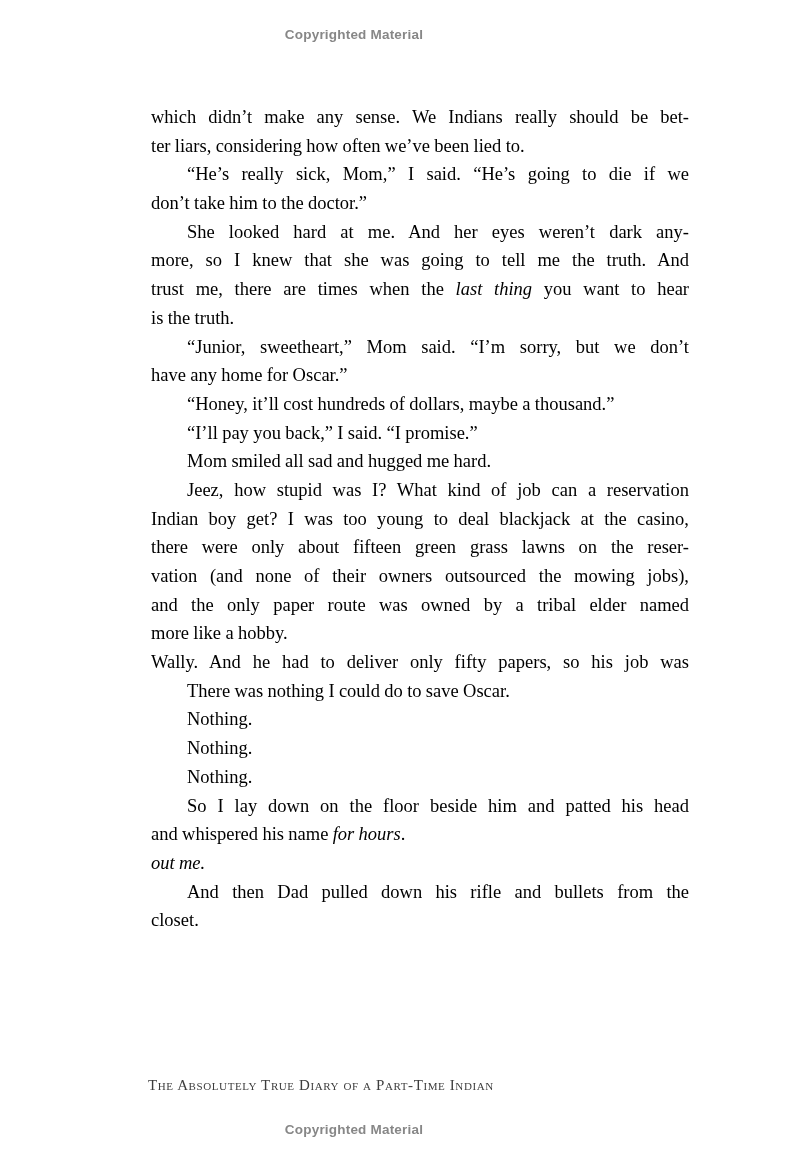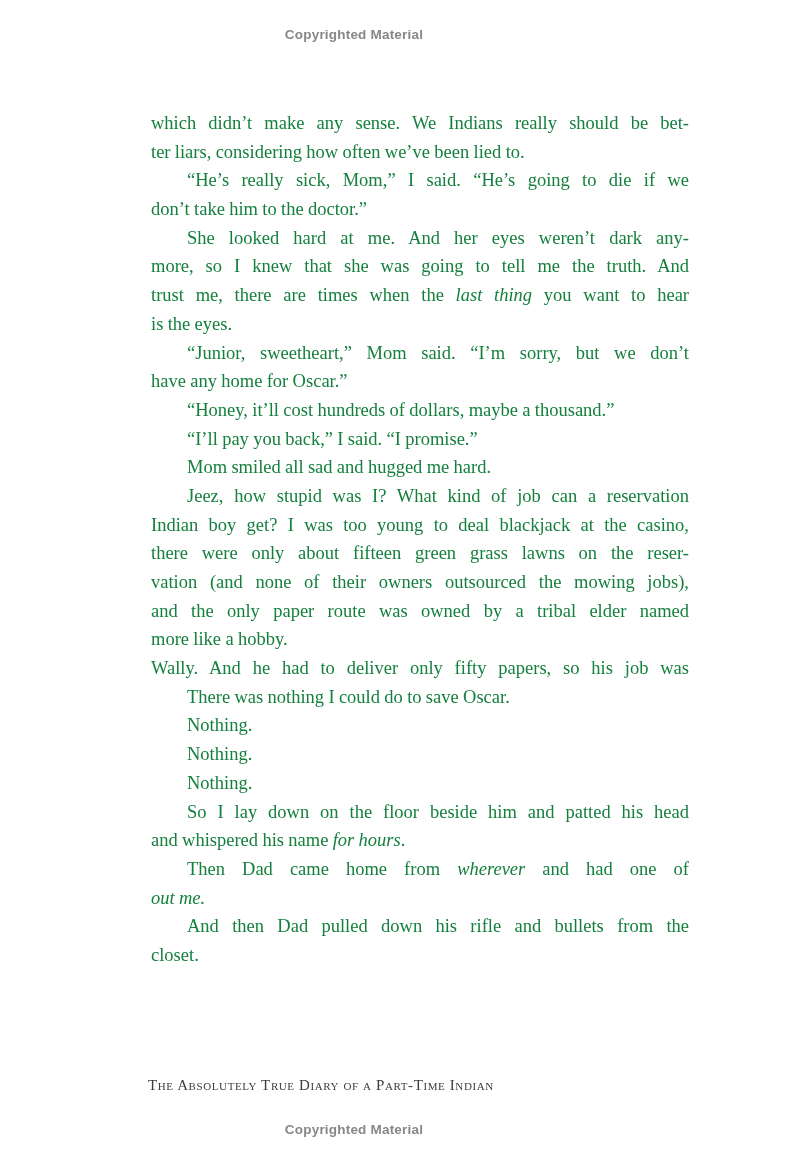--- a/index.html
+++ b/index.html
@@ -20,24 +20,24 @@
     font-weight: bold;
     font-size: 13.5px;
     color: #878787;
     letter-spacing: 0.2px;
   }
   .copyright.top { top: 27px; }
   .copyright.bottom { top: 1122px; }
   .body-text {
     position: absolute;
     left: 151px;
-    top: 109px;
+    top: 103px;
     width: 538px;
     font-size: 18.5px;
-    color: #15803d;
+    color: #000000;
     word-spacing: -0.3px;
   }
   .line {
     display: block;
     height: 28.7px;
     line-height: 28.7px;
     overflow: hidden;
     white-space: nowrap;
   }
   .line.just {
@@ -71,40 +71,39 @@
   <div class="copyright top">Copyrighted Material</div>
 
   <div class="body-text">
       <div class="line just"><span>which didn’t make any sense. We Indians really should be bet-</span></div>
       <div class="line"><span>ter liars, considering how often we’ve been lied to.</span></div>
       <div class="line indent just"><span>“He’s really sick, Mom,” I said. “He’s going to die if we</span></div>
       <div class="line"><span>don’t take him to the doctor.”</span></div>
       <div class="line indent just"><span>She looked hard at me. And her eyes weren’t dark any-</span></div>
       <div class="line just"><span>more, so I knew that she was going to tell me the truth. And</span></div>
       <div class="line just"><span>trust me, there are times when the </span><em>last thing</em><span> you want to hear</span></div>
-      <div class="line"><span>is the eyes.</span></div>
+      <div class="line"><span>is the truth.</span></div>
       <div class="line indent just"><span>“Junior, sweetheart,” Mom said. “I’m sorry, but we don’t</span></div>
       <div class="line"><span>have any home for Oscar.”</span></div>
       <div class="line indent"><span>“Honey, it’ll cost hundreds of dollars, maybe a thousand.”</span></div>
       <div class="line indent"><span>“I’ll pay you back,” I said. “I promise.”</span></div>
       <div class="line indent"><span>Mom smiled all sad and hugged me hard.</span></div>
       <div class="line indent just"><span>Jeez, how stupid was I? What kind of job can a reservation</span></div>
       <div class="line just"><span>Indian boy get? I was too young to deal blackjack at the casino,</span></div>
       <div class="line just"><span>there were only about fifteen green grass lawns on the reser-</span></div>
       <div class="line just"><span>vation (and none of their owners outsourced the mowing jobs),</span></div>
       <div class="line just"><span>and the only paper route was owned by a tribal elder named</span></div>
       <div class="line"><span>more like a hobby.</span></div>
       <div class="line just"><span>Wally. And he had to deliver only fifty papers, so his job was</span></div>
       <div class="line indent"><span>There was nothing I could do to save Oscar.</span></div>
       <div class="line indent"><span>Nothing.</span></div>
       <div class="line indent"><span>Nothing.</span></div>
       <div class="line indent"><span>Nothing.</span></div>
       <div class="line indent just"><span>So I lay down on the floor beside him and patted his head</span></div>
       <div class="line"><span>and whispered his name </span><em>for hours</em><span>.</span></div>
-      <div class="line indent just"><span>Then Dad came home from </span><em>wherever</em><span> and had one of</span></div>
       <div class="line"><em>out me.</em></div>
       <div class="line indent just"><span>And then Dad pulled down his rifle and bullets from the</span></div>
       <div class="line"><span>closet.</span></div>
     </div>
 
   <div class="running-footer">The Absolutely True Diary of a Part-Time Indian</div>
 
   <div class="copyright bottom">Copyrighted Material</div>
 </div>
 

